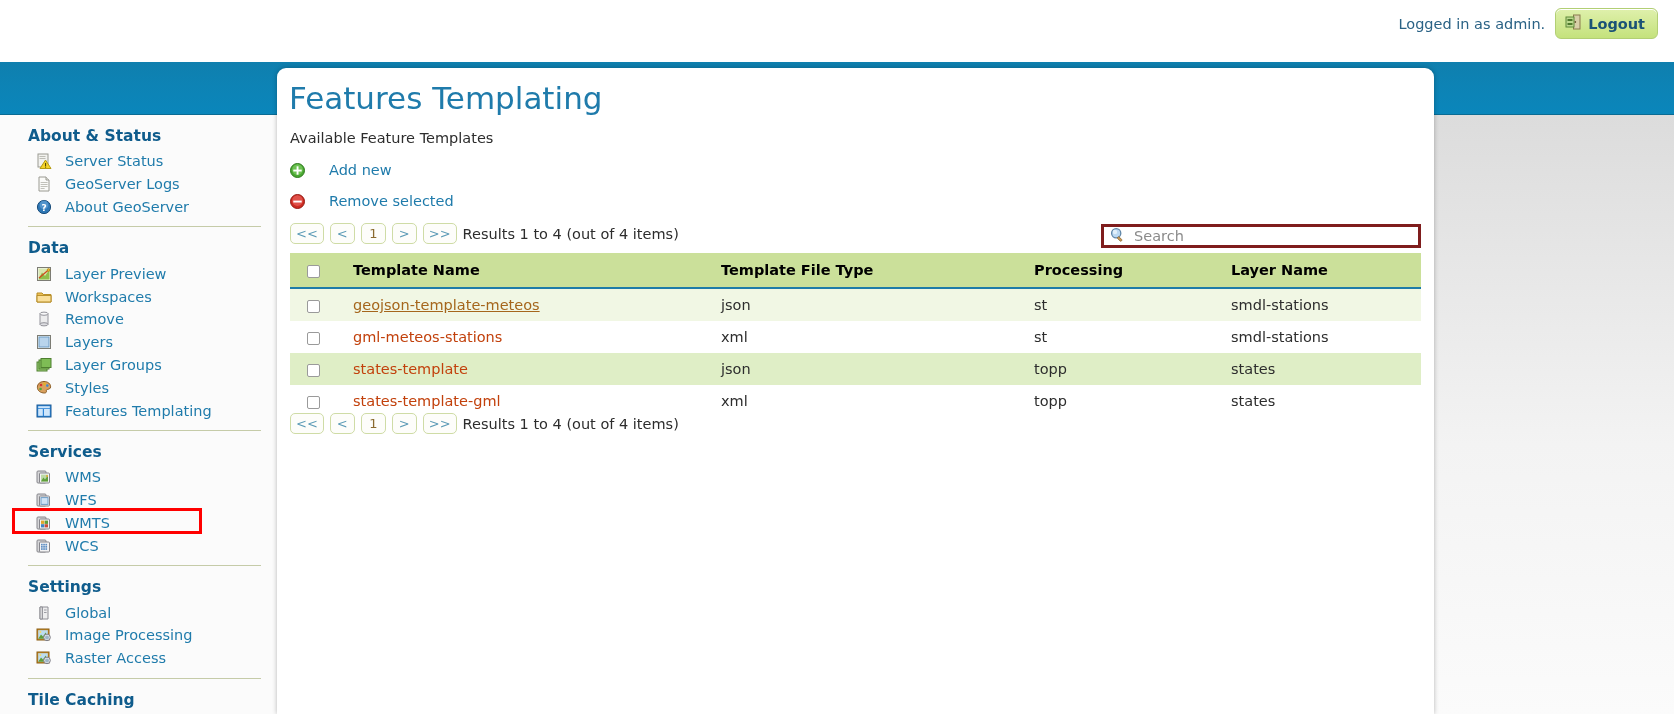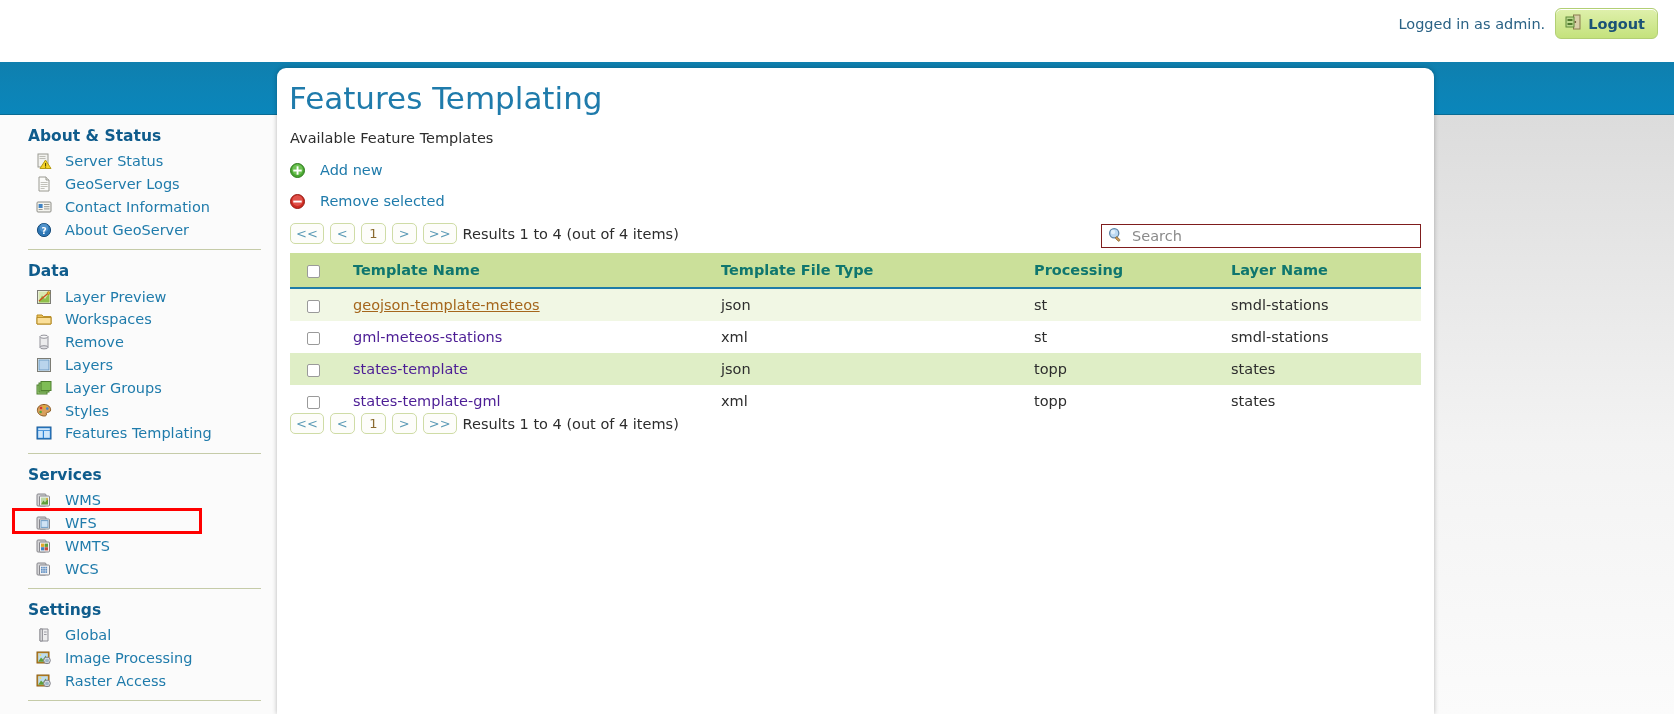--- a/index.html
+++ b/index.html
@@ -169,21 +169,21 @@
     left: 13px; top: 62px;
     font-size: 14.5px;
     color: #2d2d2d;
   }
 
   .action-link {
     position: absolute;
     left: 13px;
     display: flex;
     align-items: center;
-    gap: 15px;
+    gap: 24px;
     cursor: pointer;
   }
   .action-link .lbl {
     color: #1f7bab;
     font-size: 14.5px;
   }
   #add-new { top: 94px; }
   #remove-selected { top: 125px; }
 
   .circ-icon { width: 15px; height: 15px; flex: none; }
@@ -220,21 +220,21 @@
     white-space: nowrap;
   }
 
   
   #search-wrap {
     position: absolute;
     right: 13px;
     top: 156px;
     width: 320px;
     height: 24px;
-    border: 1px solid #7f1d1d;
+    border: 3px solid #7f1d1d;
     background: #fff;
     display: flex;
     align-items: center;
     gap: 7px;
     padding: 0 6px;
     box-sizing: border-box;
   }
   #search-input {
     border: none;
     outline: none;
@@ -250,21 +250,21 @@
   #tbl {
     position: absolute;
     left: 13px;
     top: 185px;
     width: 1131px;
     border-collapse: collapse;
     table-layout: fixed;
   }
   #tbl th {
     background: #cbe09a;
-    color: #0f766e;
+    color: #000000;
     font-size: 14.5px;
     font-weight: bold;
     text-align: left;
     padding: 9px 0 9px 0;
     border-bottom: 2px solid #1d7ca8;
     white-space: nowrap;
   }
   #tbl td {
     font-size: 14.5px;
     color: #2d2d2d;
@@ -273,21 +273,21 @@
   }
   #tbl tr.r-odd td { background: #f1f7e4; }
   #tbl tr.r-even td { background: #ffffff; }
   #tbl tr.r-alt td { background: #dfeec6; }
   .col-chk { width: 46px; padding-left: 17px !important; }
   .col-name { width: 368px; }
   .col-type { width: 313px; }
   .col-ws { width: 197px; }
   .col-layer { width: auto; }
   .cell-link {
-    color: #4c1d95;
+    color: #c2410c;
     text-decoration: none;
     cursor: pointer;
   }
   .cell-link.visited {
     color: #a5661c;
     text-decoration: underline;
   }
   .chk {
     width: 13px; height: 13px;
     border: 1px solid #9a9a9a;
@@ -349,35 +349,20 @@
               <path d="M10 1v3h3" fill="#e6e6e0" stroke="#9a9a92"></path>
               <g fill="#c2c2ba">
                 <rect x="4.6" y="6" width="7" height="1"></rect>
                 <rect x="4.6" y="8" width="7" height="1"></rect>
                 <rect x="4.6" y="10" width="7" height="1"></rect>
                 <rect x="4.6" y="12" width="4" height="1"></rect>
               </g>
             </svg>
           </span>
           <span class="nav-label">GeoServer Logs</span>
-        </div>
-        <div class="nav-item">
-          <span>
-            <svg class="nav-icon" viewBox="0 0 16 16" width="16" height="16">
-              <rect x="1" y="3" width="14" height="10" rx="1" fill="#f4f4ef" stroke="#8d8d86"></rect>
-              <rect x="2.6" y="5" width="4" height="4" fill="#3f83c4"></rect>
-              <g fill="#9a9a92">
-                <rect x="8" y="5" width="5.5" height="1"></rect>
-                <rect x="8" y="7.2" width="5.5" height="1"></rect>
-                <rect x="8" y="9.4" width="5.5" height="1"></rect>
-                <rect x="2.6" y="10" width="4" height="1"></rect>
-              </g>
-            </svg>
-          </span>
-          <span class="nav-label">Contact Information</span>
         </div>
         <div class="nav-item">
           <span>
             <svg class="nav-icon" viewBox="0 0 16 16" width="16" height="16">
               <circle cx="8" cy="8" r="6.6" fill="#2e77b5" stroke="#1b4e7c"></circle>
               <circle cx="8" cy="6" r="4.4" fill="#69a7da" opacity=".6"></circle>
               <text x="8" y="11.6" font-size="9" font-weight="bold" fill="#fff" text-anchor="middle" font-family="DejaVu Sans">?</text>
             </svg>
           </span>
           <span class="nav-label">About GeoServer</span>

